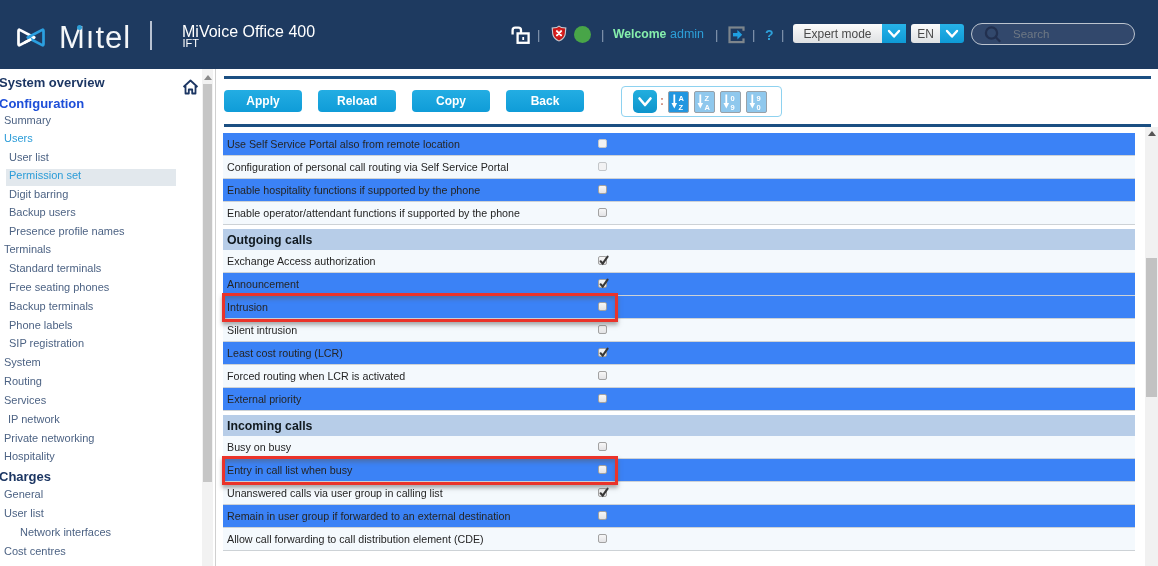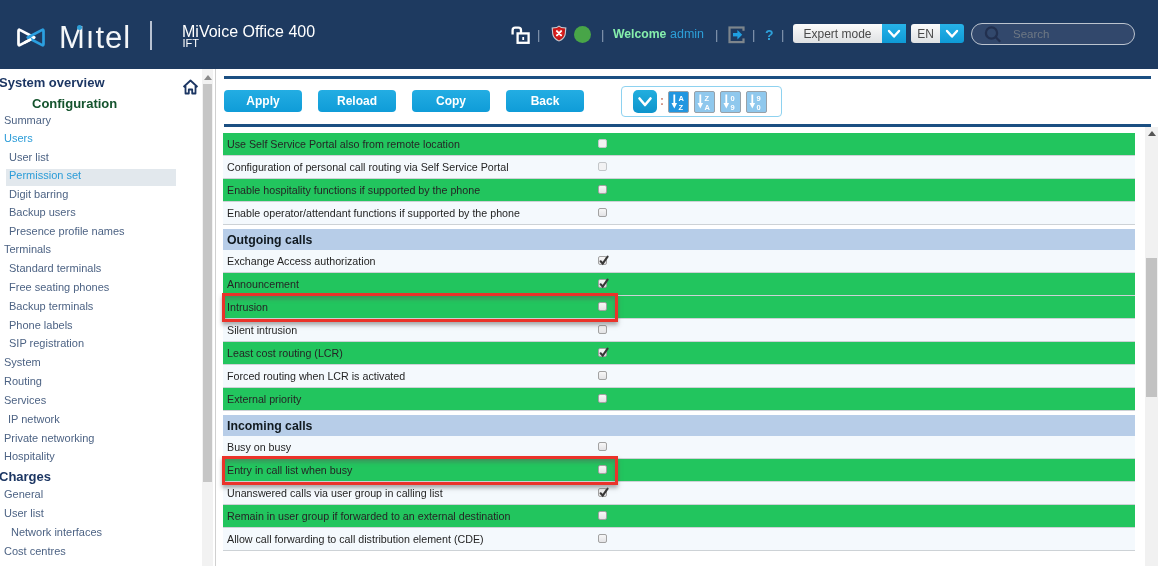--- a/index.html
+++ b/index.html
@@ -28,21 +28,21 @@
 .ddl .btn { width:24px; background:linear-gradient(#27b2e8,#0e9ad6); display:flex; align-items:center; justify-content:center; }
 #search { position:absolute; left:971px; top:23px; width:164px; height:22px; border:1.5px solid #bcc4cf;
   border-radius:11px; background:#32486c; }
 #searchTxt { position:absolute; left:1013px; top:28px; color:#6e7884; font-size:11.5px; }
 
 
 #nav { position:absolute; left:0; top:69px; width:202px; height:497px; background:#fff; }
 .ni { position:absolute; white-space:nowrap; font-size:11px; color:#4d6384; }
 .l1 { font-weight:bold; font-size:13px; color:#1c3663; }
 .blue { color:#2b9cd8; }
-.cfg { color:#14532d;padding-left:33px; }
+.cfg { color:#1d4ed8; }
 #permHl { position:absolute; left:6px; top:169px; width:170px; height:17px; background:#e2e8ed; }
 #homeIco { position:absolute; left:182px; top:79px; }
 
 
 #sbTrack { position:absolute; left:202px; top:69px; width:11px; height:497px; background:#f2f2f2; }
 #sbThumb { position:absolute; left:203px; top:84px; width:9px; height:398px; background:#c6c6c6; }
 #vdiv { position:absolute; left:215px; top:69px; width:1px; height:497px; background:#d0d0d0; }
 
 
 .rule { position:absolute; left:224px; width:927px; height:3px; background:#1b4f82; }
@@ -52,21 +52,21 @@
 #sortBox { position:absolute; left:621px; top:86px; width:161px; height:31px; border:1px solid #8ed2f0; border-radius:4px; background:#fff; }
 #chevBtn { position:absolute; left:633px; top:90px; width:24px; height:23px; border-radius:5px;
   background:linear-gradient(#22aede,#0d94cc); display:flex; align-items:center; justify-content:center; }
 #colon { position:absolute; left:660px; top:94px; color:#c87; font-size:12px; font-weight:bold; }
 .sbtn { position:absolute; top:91px; width:21px; height:22px; border:1px solid #97a1a9; border-radius:2px; }
 .sbtn.on { background:#2196e0; }
 .sbtn.off { background:#8fc8ed; }
 
 
 #tbl { position:absolute; left:223px; top:133px; width:912px; }
-.r { position:relative; height:23px; border-bottom:1px solid #cdd2d6; background:#22c55e; }
+.r { position:relative; height:23px; border-bottom:1px solid #cdd2d6; background:#3b82f6; }
 .r.alt { background:#f4f9fd; }
 .r .lbl { position:absolute; left:4px; top:4.5px; font-size:10.7px; color:#252525; }
 .hr1 { position:relative; height:25px; }
 .hr1 .bg { position:absolute; left:0; top:4px; width:912px; height:21px; background:#b7cde8; }
 .hr1 .lbl { position:absolute; left:4px; top:8px; font-size:12.3px; font-weight:bold; color:#10191f; }
 .cb { position:absolute; left:374.5px; top:5.5px; width:9.5px; height:9.5px; border:1px solid #a2a2a2;
   border-radius:2px; background:linear-gradient(#f7f7f7,#e3e3e5); }
 .cb.dis { border-color:#c3c6c9; background:#f2f2f3; }
 .cb svg { position:absolute; left:-1px; top:-2.5px; }
 .redbox { position:absolute; left:222px; width:396px; height:29px; border:3px solid #ea332a;
@@ -170,21 +170,21 @@
       <div class="ni " style="left:9px;top:337px">SIP registration</div>
       <div class="ni " style="left:4px;top:355.5px">System</div>
       <div class="ni " style="left:4px;top:374.5px">Routing</div>
       <div class="ni " style="left:4px;top:393.5px">Services</div>
       <div class="ni " style="left:8px;top:412.5px">IP network</div>
       <div class="ni " style="left:4px;top:431.5px">Private networking</div>
       <div class="ni " style="left:4px;top:450px">Hospitality</div>
       <div class="ni l1" style="left:-1px;top:469px">Charges</div>
       <div class="ni " style="left:4px;top:488px">General</div>
       <div class="ni " style="left:4px;top:507px">User list</div>
-      <div class="ni " style="left:11px;top:525.5px">Network interfaces</div>
+      <div class="ni " style="left:20px;top:525.5px">Network interfaces</div>
       <div class="ni " style="left:4px;top:544.5px">Cost centres</div>
     </div>
   <svg id="homeIco" width="17" height="16" viewBox="0 0 17 16" style="top:79px">
     <path d="M1.5 8 L8.5 1.5 L15.5 8 M3.5 7 L3.5 14.5 L6.8 14.5 L6.8 10.5 L10.2 10.5 L10.2 14.5 L13.5 14.5 L13.5 7" fill="none" stroke="#1c3663" stroke-width="1.8" stroke-linejoin="round"></path>
   </svg>
   <div id="sbTrack"></div>
   <div id="sbThumb"></div>
   <div class="arrow-up" style="left:203.5px;top:75px;border-bottom-color:#8a8a8a"></div>
   <div id="vdiv"></div>
 

